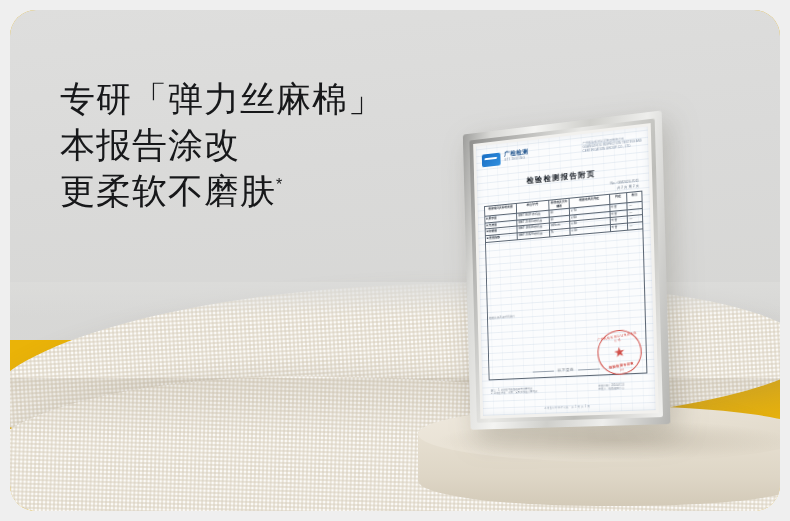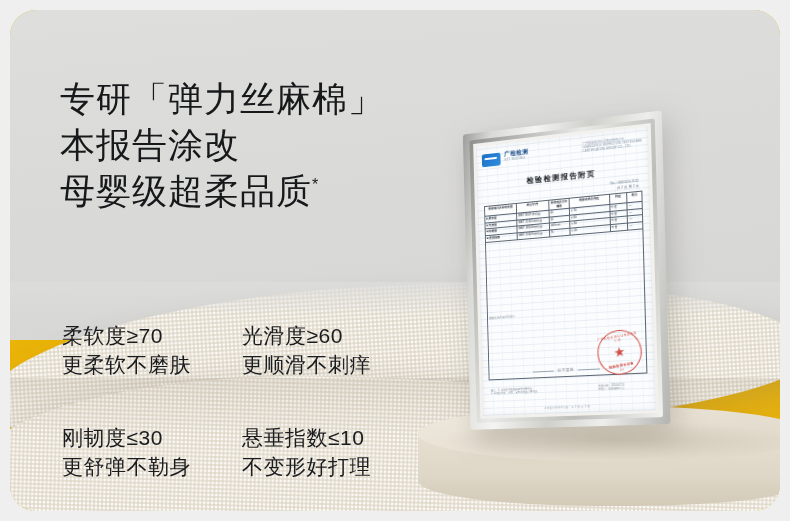--- a/index.html
+++ b/index.html
@@ -291,45 +291,23 @@
     <div class="fabric-layer wave-1"></div>
     <div class="fabric-layer wave-3"></div>
     <div class="fabric-layer wave-2"></div>
     <div class="wave-shade" style="top:168px"></div>
     <div class="fabric-soft-edge" style="top:72px"></div>
   </div>
 
   <div id="headline">
     <span class="hl-line">专研「弹力丝麻棉」</span>
     <span class="hl-line">本报告涂改</span>
-    <span class="hl-line"><span>母婴级超柔品质</span><sup>*</sup></span>
+    <span class="hl-line"><span>更柔软不磨肤</span><sup>*</sup></span>
   </div>
 
-  <div id="stats">
-    <div class="stat-row">
-      <div class="stat-cell">
-        <div class="stat-title">柔软度≥70</div>
-        <div class="stat-sub">更柔软不磨肤</div>
-      </div>
-      <div class="stat-cell">
-        <div class="stat-title">光滑度≥60</div>
-        <div class="stat-sub">更顺滑不刺痒</div>
-      </div>
-    </div>
-    <div class="stat-row">
-      <div class="stat-cell">
-        <div class="stat-title">刚韧度≤30</div>
-        <div class="stat-sub">更舒弹不勒身</div>
-      </div>
-      <div class="stat-cell">
-        <div class="stat-title">悬垂指数≤10</div>
-        <div class="stat-sub">不变形好打理</div>
-      </div>
-    </div>
-  </div>
 
   <div id="podium">
     <div class="podium-body"></div>
     <div class="podium-top"></div>
     <div class="podium-shadow"></div>
   </div>
 
   <div id="certificate-frame">
     <div class="frame-outer">
       <div class="frame-bevel"></div>

